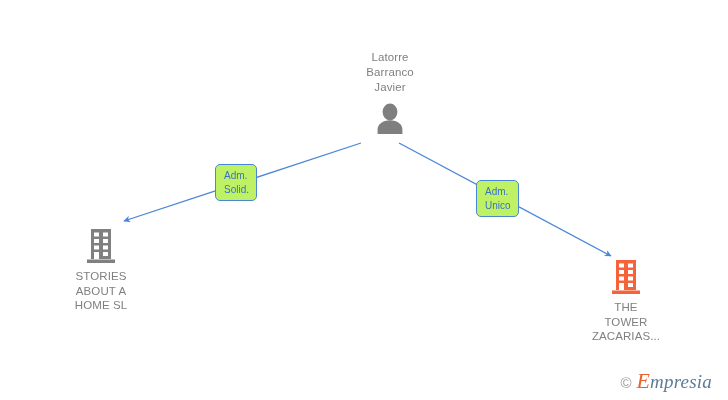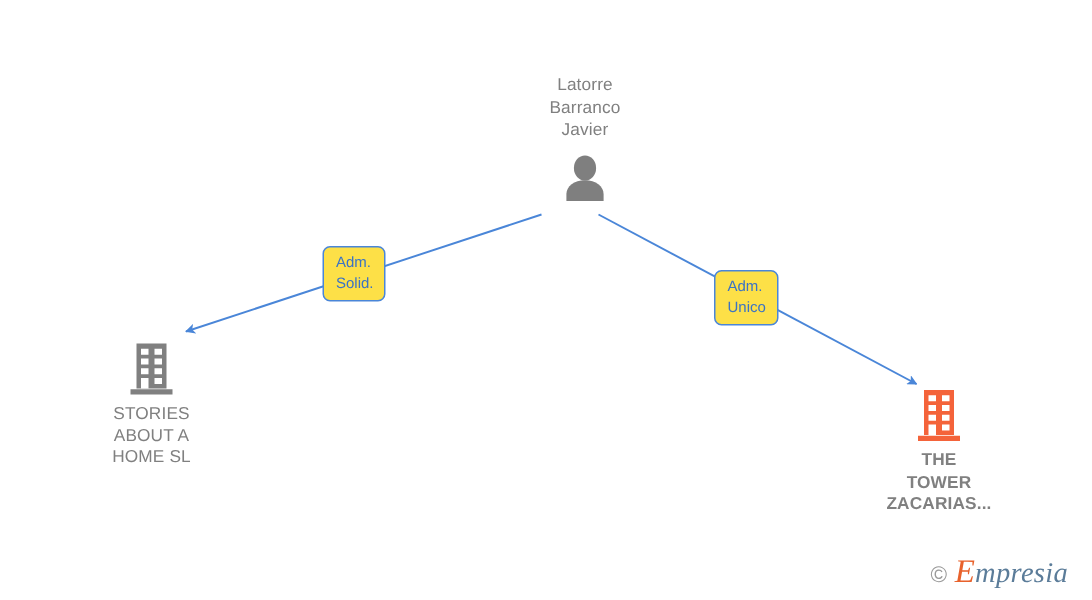--- a/index.html
+++ b/index.html
@@ -76,34 +76,33 @@
   }
 
   #node-left {
     left: 36px;
     top: 228px;
     text-align: center;
   }
   #node-right {
     left: 561px;
     top: 259px;
-    font-weight: bold;
   }
 
   .building-icon {
     width: 30px;
     height: 36px;
     display: block;
   }
 
   
   .edge-label {
     position: absolute;
     box-sizing: border-box;
-    background: #fde047;
+    background: #bef264;
     border: 1px solid #4a86d8;
     border-radius: 5px;
     color: #3b73c4;
     font-size: 10px;
     line-height: 13.5px;
     padding: 4px 7px 4px 8px;
     text-align: left;
     white-space: pre-line;
     box-shadow: 0 0 0 0 rgba(0,0,0,0);
   }

